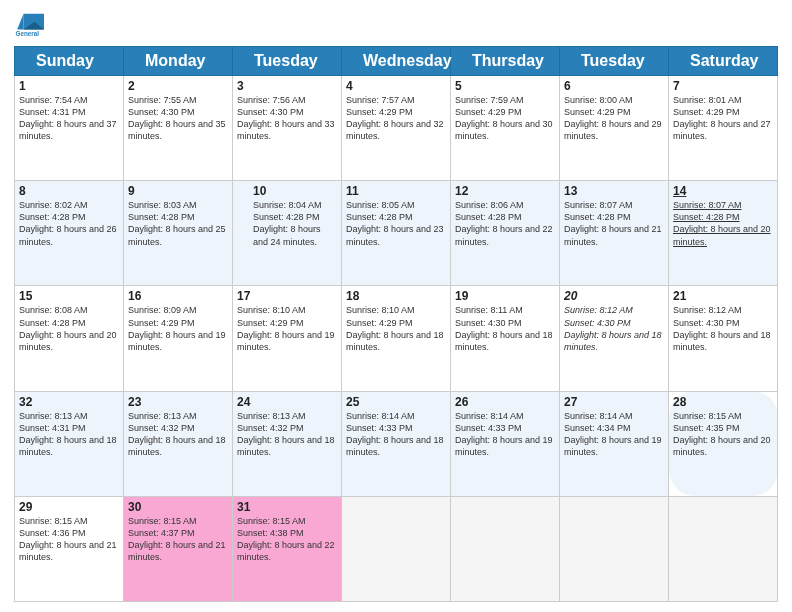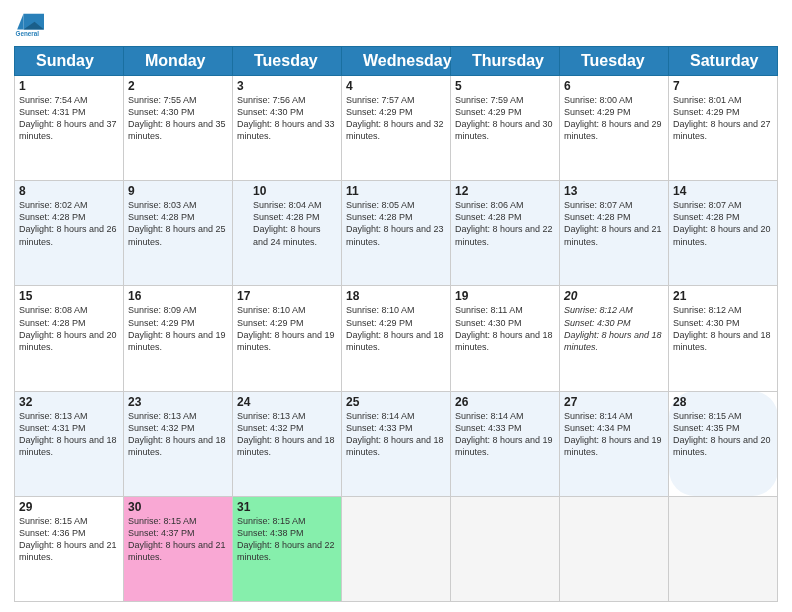--- a/index.html
+++ b/index.html
@@ -183,21 +183,21 @@
             <div class="day-info">Sunrise: 8:05 AM<br>Sunset: 4:28 PM<br>Daylight: 8 hours and 23 minutes.</div>
           </td>
           <td style="background: rgb(237, 244, 251);">
             <span class="day-num">12</span>
             <div class="day-info">Sunrise: 8:06 AM<br>Sunset: 4:28 PM<br>Daylight: 8 hours and 22 minutes.</div>
           </td>
           <td style="background: rgb(237, 244, 251);">
             <span class="day-num">13</span>
             <div class="day-info">Sunrise: 8:07 AM<br>Sunset: 4:28 PM<br>Daylight: 8 hours and 21 minutes.</div>
           </td>
-          <td style="background: rgb(237, 244, 251);">
+          <td style="background: rgb(237, 244, 251); text-decoration: underline;">
             <span class="day-num">14</span>
             <div class="day-info">Sunrise: 8:07 AM<br>Sunset: 4:28 PM<br>Daylight: 8 hours and 20 minutes.</div>
           </td>
         </tr>
         <tr>
           <td style="background: rgb(255, 255, 255);">
             <span class="day-num">15</span>
             <div class="day-info">Sunrise: 8:08 AM<br>Sunset: 4:28 PM<br>Daylight: 8 hours and 20 minutes.</div>
           </td>
           <td style="background: rgb(255, 255, 255);">
@@ -257,21 +257,21 @@
         </tr>
         <tr>
           <td style="background: rgb(255, 255, 255);">
             <span class="day-num">29</span>
             <div class="day-info">Sunrise: 8:15 AM<br>Sunset: 4:36 PM<br>Daylight: 8 hours and 21 minutes.</div>
           </td>
           <td style="background: #f9a8d4;">
             <span class="day-num">30</span>
             <div class="day-info">Sunrise: 8:15 AM<br>Sunset: 4:37 PM<br>Daylight: 8 hours and 21 minutes.</div>
           </td>
-          <td style="background: #86efac; margin-top: 16px;">
+          <td style="background: #f9a8d4; margin-top: 16px;">
             <span class="day-num">31</span>
             <div class="day-info">Sunrise: 8:15 AM<br>Sunset: 4:38 PM<br>Daylight: 8 hours and 22 minutes.</div>
           </td>
           <td class="empty"></td>
           <td class="empty"></td>
           <td class="empty"></td>
           <td class="empty"></td>
         </tr>
       </tbody>
   </table>

